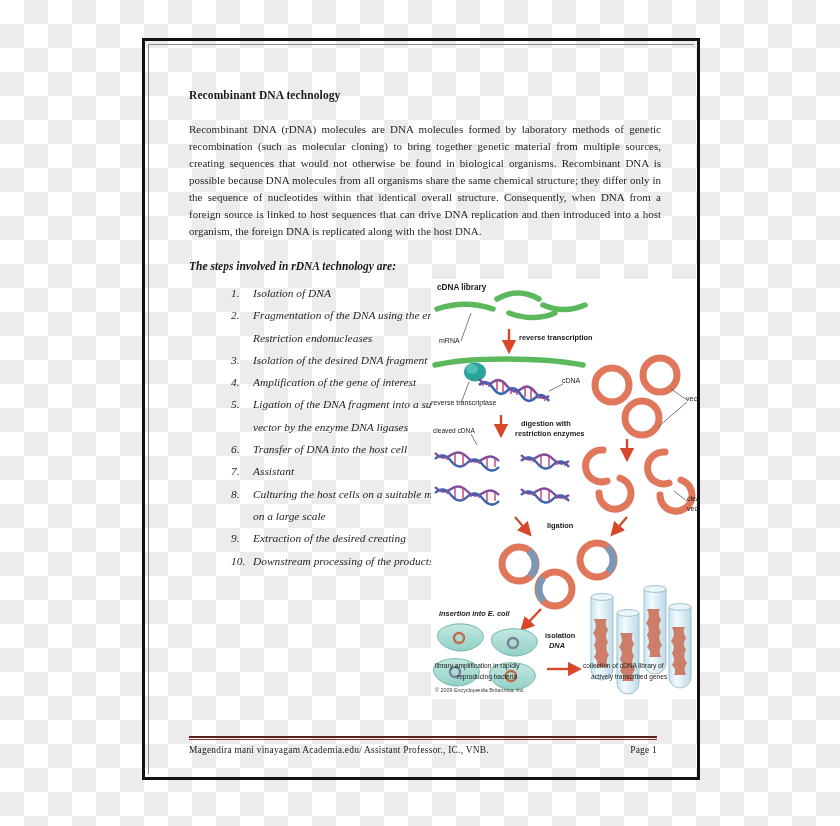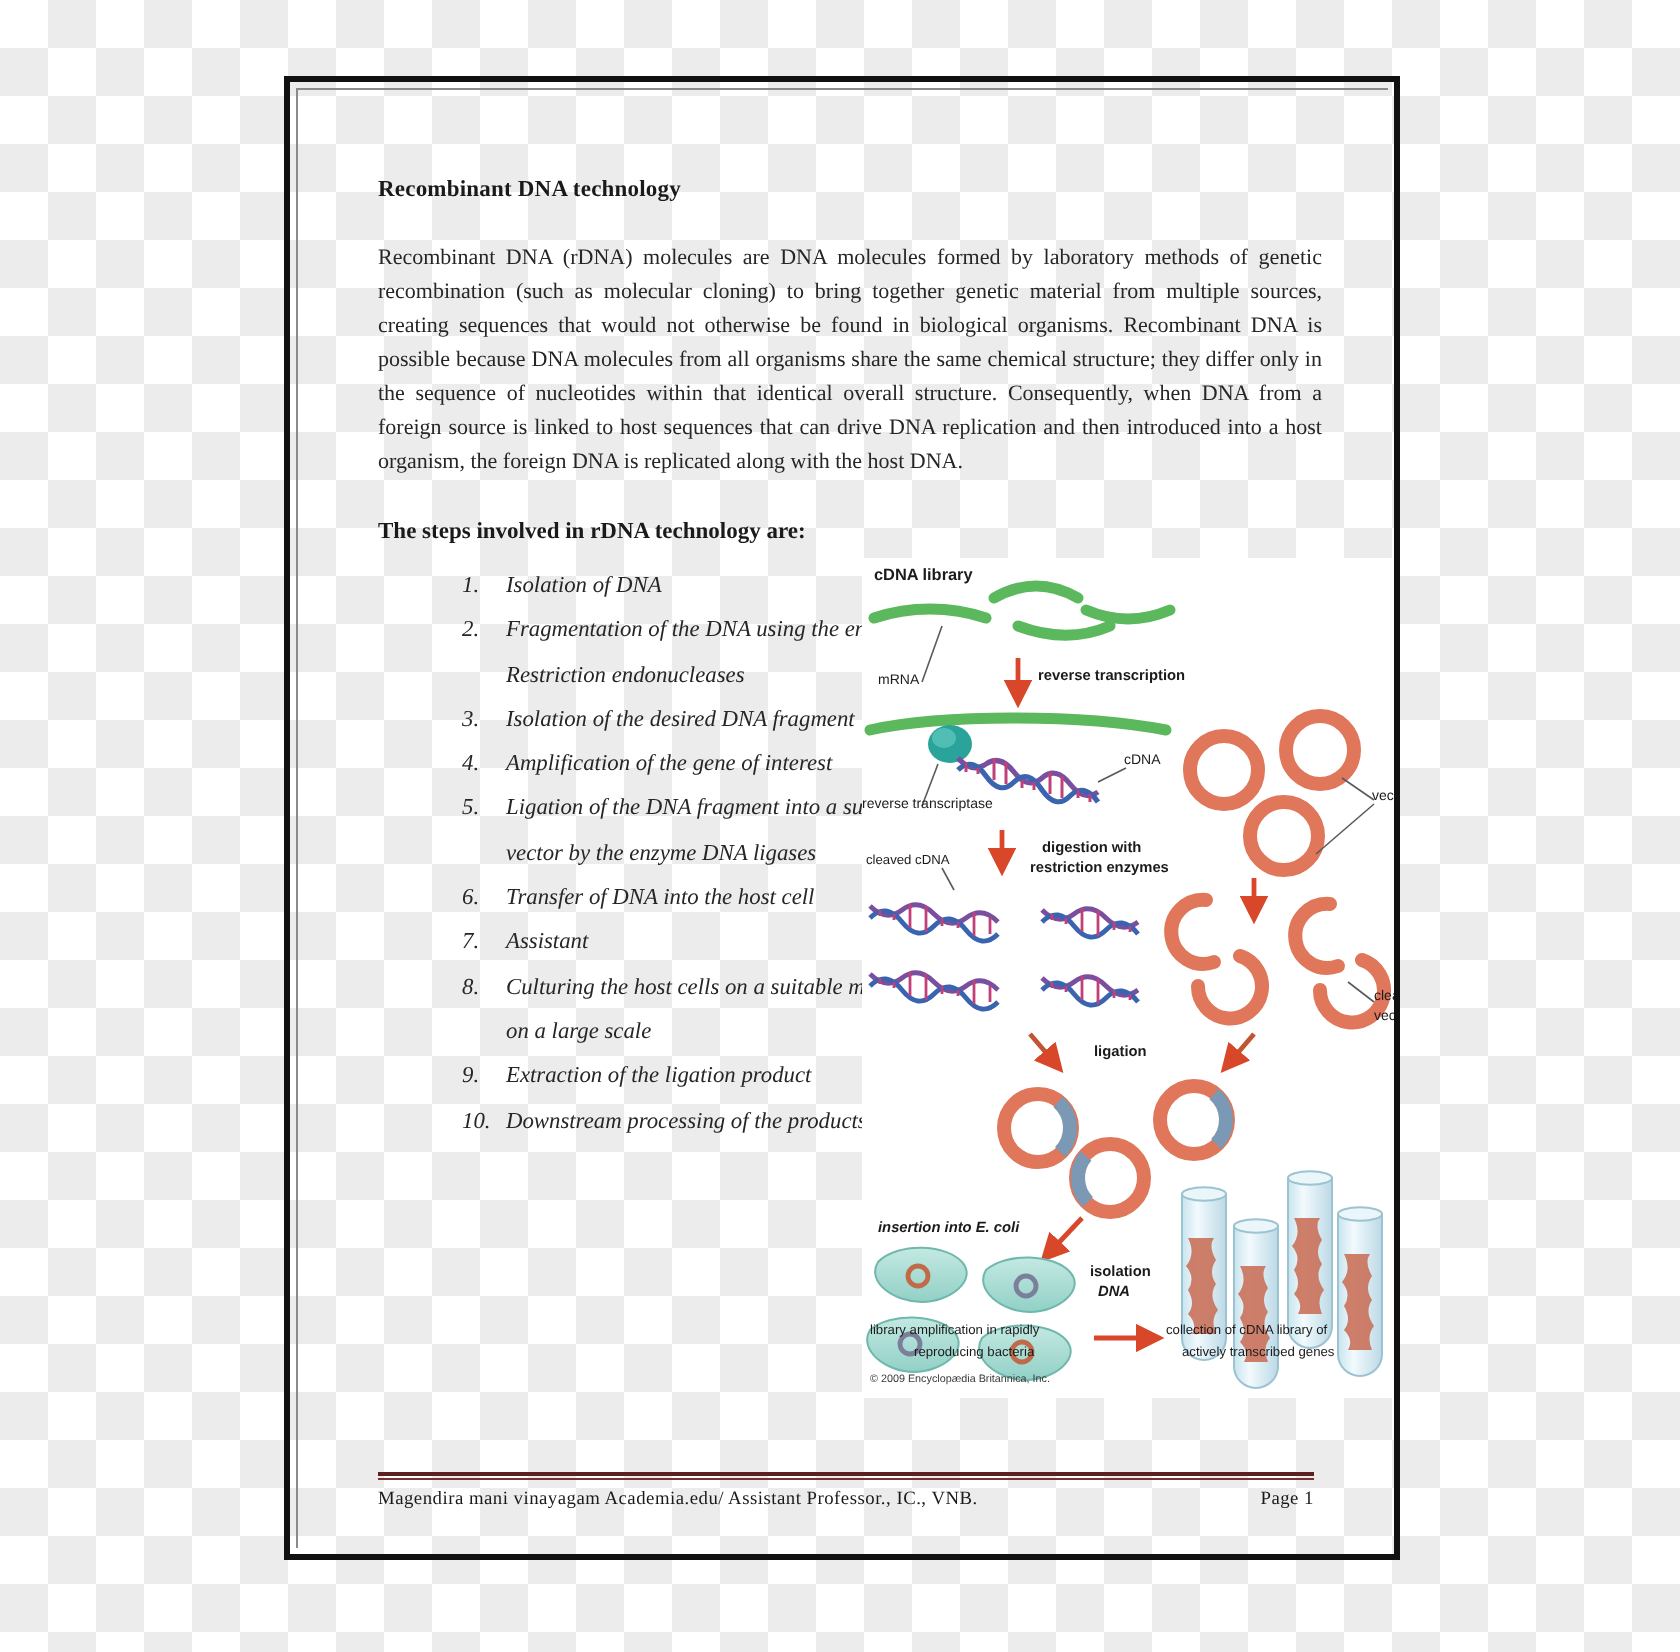--- a/index.html
+++ b/index.html
@@ -63,20 +63,21 @@
     color: #262626;
     text-align: justify;
     margin: 0;
     width: 472px;
   }
   .steps-heading {
     font-weight: bold;
     font-size: 11.5px;
     color: #1a1a1a;
     margin: 20px 0 10px 0;
+    font-style: italic;
   }
   ol.steps {
     margin: 0;
     padding: 0 0 0 42px;
     width: 240px;
     list-style: none;
     counter-reset: step;
     font-style: italic;
   }
   ol.steps li {
@@ -163,21 +164,21 @@
     <div class="steps-heading">The steps involved in rDNA technology are:</div>
     <ol class="steps" id="steps-list">
         <li>Isolation of DNA</li>
         <li>Fragmentation of the DNA using the enzyme Restriction endonucleases</li>
         <li>Isolation of the desired DNA fragment</li>
         <li>Amplification of the gene of interest</li>
         <li>Ligation of the DNA fragment into a suitable vector by the enzyme DNA ligases</li>
         <li>Transfer of DNA into the host cell</li>
         <li>Assistant</li>
         <li>Culturing the host cells on a suitable medium on a large scale</li>
-        <li>Extraction of the ligation product</li>
+        <li>Extraction of the desired creating</li>
         <li>Downstream processing of the products</li>
       </ol>
   </div>
 
   <div id="figure">
 
     <svg width="266" height="420" viewBox="0 0 266 420">
       <defs>
         <marker id="arrowRed" markerWidth="6" markerHeight="6" refX="3" refY="3" orient="auto">
           <path d="M0,0 L6,3 L0,6 z" fill="#d9472b"></path>

